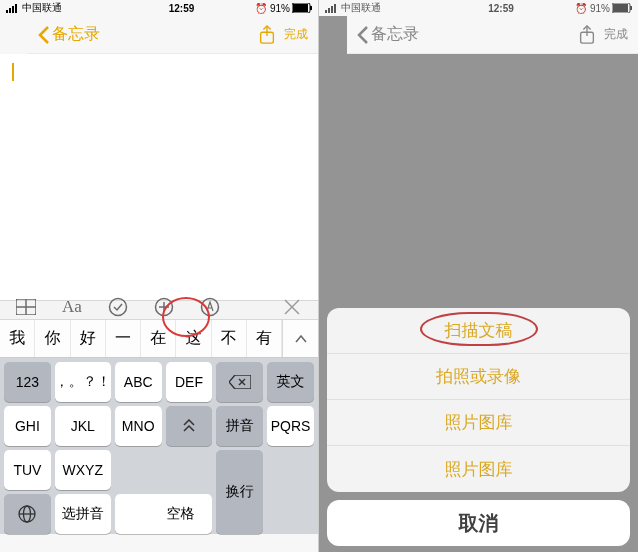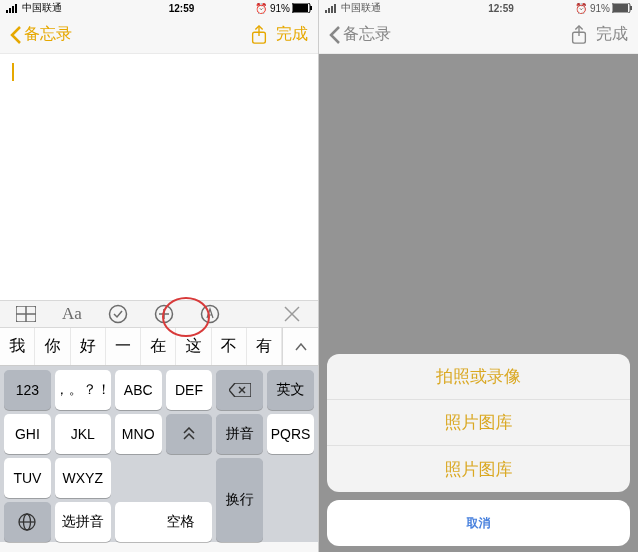--- a/index.html
+++ b/index.html
@@ -6,44 +6,44 @@
   body { font-family: -apple-system, "Helvetica Neue", Arial, sans-serif; background: #fff; width: 639px; height: 552px; overflow: hidden; }
   .container { display: flex; width: 639px; height: 552px; }
   .screen { width: 319px; height: 552px; position: relative; background: #f7f7f7; }
   .screen-left { border-right: 1px solid #ccc; }
   .screen-right { filter: grayscale(0.2); }
   .dim-overlay { position: absolute; inset: 0; background: rgba(0,0,0,0.4); pointer-events: none; z-index: 2; }
   .statusbar { height: 16px; display: flex; align-items: center; justify-content: space-between; padding: 0 6px; font-size: 10px; background: #f7f7f7; position: relative; z-index: 3; }
   .statusbar .left, .statusbar .center, .statusbar .right { display: flex; align-items: center; gap: 2px; }
   .statusbar .center { position: absolute; left: 0; right: 0; justify-content: center; font-weight: 600; padding-left: 45px; }
   .statusbar svg { display: block; }
-  .navbar { height: 38px; display: flex; justify-content: space-between; padding: 0 10px; background: #f7f7f7; position: relative; z-index: 3; border-bottom: 1px solid rgba(0,0,0,0.05); }
+  .navbar { height: 38px; display: flex; justify-content: space-between; padding: 0 10px; background: #f7f7f7; position: relative; z-index: 3; border-bottom: 1px solid rgba(0,0,0,0.05); margin-left: 28px; }
   .nav-left, .nav-right { display: flex; align-items: center; gap: 8px; color: #e6a800; font-size: 16px; }
   .back-btn { display: flex; align-items: center; gap: 2px; }
-  .nav-right .done { font-size: 16px; }
+  .nav-right .done { font-size: 12px; }
   .note-body { background: #fff; height: 246px; padding: 8px 12px; position: relative; }
   .cursor { display: inline-block; width: 2px; height: 18px; background: #e6a800; vertical-align: middle; }
-  .toolbar { height: 28px; background: #f4f4f4; display: flex; align-items: center; justify-content: space-between; padding: 0 14px; border-top: 1px solid #d8d8d8; border-bottom: 1px solid #d8d8d8; position: relative; }
+  .toolbar { height: 20px; background: #f4f4f4; display: flex; align-items: flex-end; justify-content: space-between; padding: 0 14px; border-top: 1px solid #d8d8d8; border-bottom: 1px solid #d8d8d8; position: relative; }
   .toolbar-left { display: flex; align-items: center; gap: 22px; }
   .tb-icon { color: #6b6b6b; display: flex; align-items: center; justify-content: center; width: 24px; height: 24px; }
   .candidates { height: 38px; display: flex; align-items: stretch; background: #fdfdfd; border-bottom: 1px solid #ccc; }
   .cand { flex: 1; display: flex; align-items: center; justify-content: center; font-size: 16px; border-right: 1px solid #e8e8e8; }
   .cand:last-of-type { border-right: none; }
   .cand-arrow { width: 36px; display: flex; align-items: center; justify-content: center; border-left: 1px solid #d8d8d8; color: #666; }
   .keyboard { background: #d1d4d9; padding: 4px; display: grid; grid-template-columns: repeat(6, 1fr); grid-auto-rows: 40px; gap: 4px; flex: 1; height: 176px; }
   .key { background: #fff; border-radius: 5px; display: flex; align-items: center; justify-content: center; font-size: 14px; box-shadow: 0 1px 0 rgba(0,0,0,0.25); }
   .key.dark { background: #b3b8c0; }
   .key.sp2 { grid-column: span 2; padding-left: 34px; }
   .key.row4 { grid-row: 4; }
   .circle-mark { position: absolute; border: 2px solid #d83a3a; border-radius: 50%; width: 48px; height: 40px; pointer-events: none; z-index: 5; }
   .action-sheet { position: absolute; bottom: 6px; left: 8px; right: 8px; z-index: 10; }
   .sheet-group { background: rgba(248,248,248,0.95); border-radius: 12px; overflow: hidden; margin-bottom: 8px; }
   .sheet-item { height: 46px; display: flex; align-items: center; justify-content: center; font-size: 17px; color: #e6a800; border-bottom: 1px solid rgba(0,0,0,0.08); position: relative; }
   .sheet-item:last-child { border-bottom: none; }
-  .sheet-cancel { background: #fff; border-radius: 12px; height: 46px; display: flex; align-items: center; justify-content: center; font-size: 12px; font-weight: 600; color: #3b82f6; }
+  .sheet-cancel { background: #fff; border-radius: 12px; height: 46px; display: flex; align-items: center; justify-content: center; font-size: 20px; font-weight: 600; color: #404040; }
   .sheet-circle { position: absolute; border: 2px solid #d83a3a; border-radius: 50% / 60%; width: 118px; height: 34px; pointer-events: none; top: 4px; }
 </style>
 </head>
 <body>
 
 <div class="container">
 
   <div class="screen screen-left">
     <div class="statusbar">
       <div class="left">
@@ -229,20 +229,24 @@
             <polyline points="5,5 9,1 13,5" fill="none" stroke="#888" stroke-width="1.5"></polyline>
           </svg>
         <span class="done">完成</span>
       </div>
     </div>
     <div class="dim-overlay"></div>
 
     <div class="action-sheet">
       <div class="sheet-group">
         <div class="sheet-item">
+          <span>扫描文稿</span>
+          <div class="sheet-circle"></div>
+        </div>
+        <div class="sheet-item">
             <span>拍照或录像</span>
           </div>
         <div class="sheet-item">
             <span>照片图库</span>
           </div>
         <div class="sheet-item">
             <span>照片图库</span>
           </div>
       </div>
       <div class="sheet-cancel">

